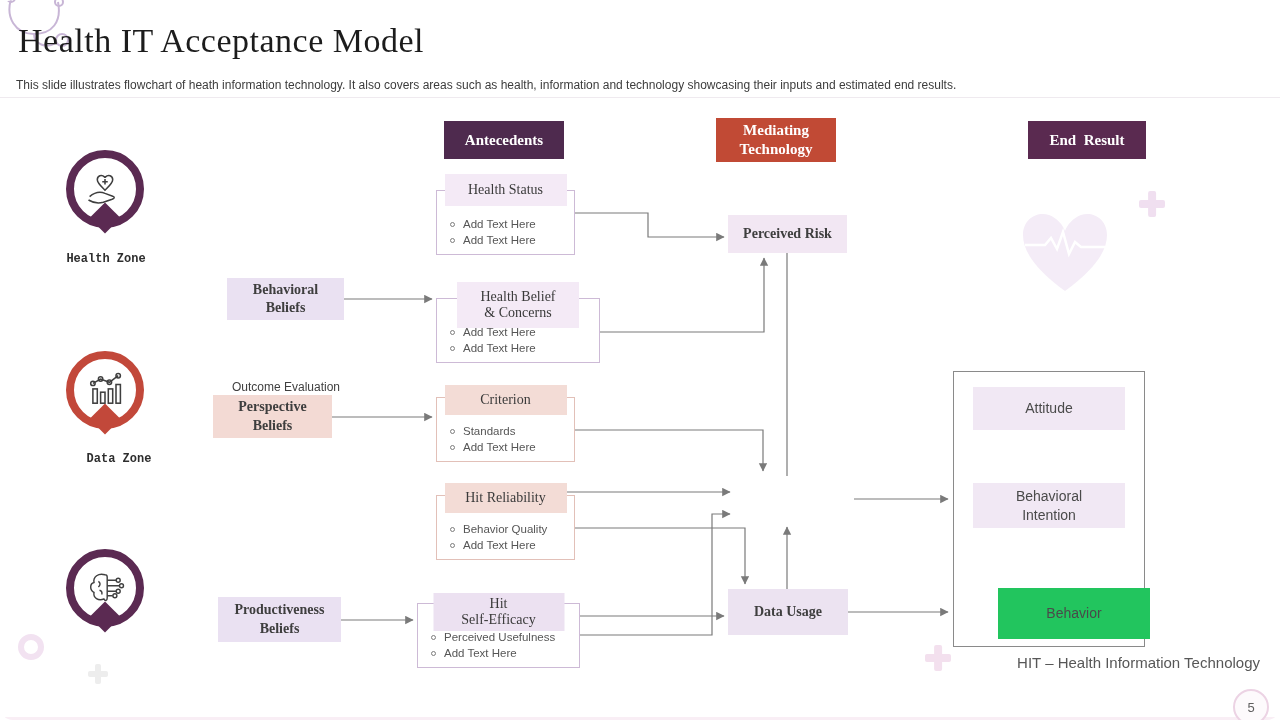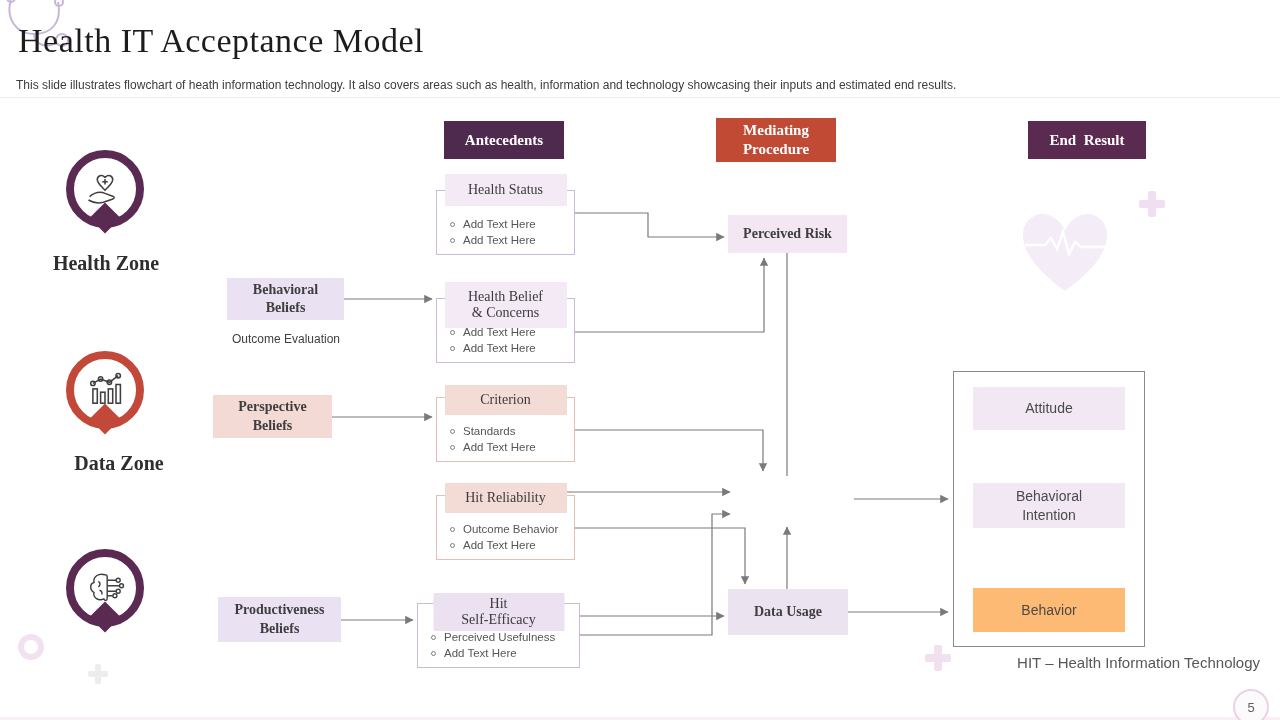--- a/index.html
+++ b/index.html
@@ -1,19 +1,19 @@
 <!DOCTYPE html>
 <html><head>
 <meta charset="utf-8">
 <style>
   * { margin:0; padding:0; box-sizing:border-box; }
   html,body { background:#fff; }
   #slide {
     position:relative; width:1280px; height:720px; overflow:hidden;
-    background:#ffffff; font-family:"Liberation Sans", sans-serif;
+    background:#ffffff; font-family:"Liberation Sans", sans-serif;border-radius:13px;
   }
   .abs { position:absolute; }
 
   
   .title {
     position:absolute; left:18px; top:22px; width:900px;
     font-family:"Liberation Serif", serif; font-size:34px; color:#1c1c1c;
     letter-spacing:.5px;
   }
   .subtitle {
@@ -34,30 +34,30 @@
     position:absolute; width:78px; height:78px; border-radius:50%;
     border:8px solid var(--pin); background:#fff; z-index:2;
     display:flex; align-items:center; justify-content:center;
   }
   .pin::after {
     content:""; position:absolute; left:50%; bottom:-9px; width:22px; height:22px;
     margin-left:-11px; background:var(--pin); transform:rotate(45deg); z-index:-1;
   }
   .zonelabel {
     position:absolute; width:150px; text-align:center;
-    font-family:Liberation Serif, serif; font-weight:bold; font-size:20px; color:#2e2e2e;
+    font-family:Liberation Mono, monospace; font-weight:bold; font-size:12px; color:#2e2e2e;
   }
 
   
   .fillbox {
     position:absolute; display:flex; align-items:center; justify-content:center;
     font-family:"Liberation Serif", serif; font-weight:bold; font-size:14px;
     color:#3e3e3e; text-align:center; white-space:pre-line; line-height:1.3;
   }
-  .note { position:absolute; font-size:12px; color:#3f3f3f; text-align:center; }
+  .note { position:absolute; font-size:12px; color:#3f3f3f; text-align:center;margin-top:48px; }
 
   
   .dbox { position:absolute; background:#fff; border:1px solid var(--bc); }
   .band {
     position:absolute; left:50%; transform:translateX(-50%);
     display:flex; align-items:center; justify-content:center;
     font-family:"Liberation Serif", serif; font-weight:normal; font-size:14px;
     color:#3a3a3a; text-align:center; white-space:pre-line; line-height:1.15;
   }
   .bullets { position:absolute; left:9px; bottom:6px; list-style:none; }
@@ -148,21 +148,21 @@
   <div class="plus" style="left:88px;top:664px;width:20px;height:20px;--c:#ededed"></div>
   <div class="ringdec" style="left:18px;top:634px;width:26px;height:26px"></div>
   <div class="bottomstrip"></div>
 
   <div class="title">Health IT Acceptance Model</div>
   <div class="subtitle">This slide illustrates flowchart of heath information technology. It also covers areas such as health, information and technology showcasing their inputs and estimated end results.</div>
   <div class="subrule"></div>
 
   <div class="colhdr" style="left:444px;top:121px;width:120px;height:38px;background:#4e2a4e">Antecedents</div>
   <div class="colhdr" style="left:716px;top:118px;width:120px;height:44px;background:#c14a35">Mediating
-Procedure</div>
+Technology</div>
   <div class="colhdr" style="left:1028px;top:121px;width:118px;height:38px;background:#5a2a50">End  Result</div>
 
   <div class="pin" style="left:66px;top:150px;--pin:#5b2a52">
     <svg width="44" height="44" viewBox="0 0 40 40">
       <g stroke="#3f3f3f" stroke-width="1.4" fill="none">
         <path d="M20,21 C16,17 13,14.5 13,11.5 C13,8 17,6.5 19.5,9 C20,9.5 20,10 20,10 C20,10 20,9.5 20.5,9 C23,6.5 27,8 27,11.5 C27,14.5 24,17 20,21 Z"></path>
         <path d="M20,11 v5 M17.5,13.5 h5"></path>
         <path d="M6,27 q7,-6 14,-3 l7,2.5 q3,1.2 -0.5,2.8 l-8,2.7 q-7,2 -13.5,-2"></path>
       </g>
     </svg>
@@ -217,21 +217,21 @@
           <span class="ring"></span>
           <span>Add Text Here</span>
         </li>
       <li>
           <span class="ring"></span>
           <span>Add Text Here</span>
         </li>
     </ul>
   </div>
 
-  <div class="dbox" style="left:436px;top:298px;width:139px;height:65px;--bc:#cdbad6">
+  <div class="dbox" style="left:436px;top:298px;width:164px;height:65px;--bc:#cdbad6">
     <div class="band" style="width:122px;height:46px;top:-17px;background:#f4eaf6">Health Belief
 &amp; Concerns</div>
     <ul class="bullets">
       <li>
           <span class="ring"></span>
           <span>Add Text Here</span>
         </li>
       <li>
           <span class="ring"></span>
           <span>Add Text Here</span>
@@ -251,21 +251,21 @@
           <span>Add Text Here</span>
         </li>
     </ul>
   </div>
 
   <div class="dbox" style="left:436px;top:495px;width:139px;height:65px;--bc:#e2c0b8">
     <div class="band" style="width:122px;height:30px;top:-13px;background:#f3dcd6">Hit Reliability</div>
     <ul class="bullets">
       <li>
           <span class="ring"></span>
-          <span>Outcome Behavior</span>
+          <span>Behavior Quality</span>
         </li>
       <li>
           <span class="ring"></span>
           <span>Add Text Here</span>
         </li>
     </ul>
   </div>
 
   <div class="dbox" style="left:417px;top:603px;width:163px;height:65px;--bc:#cdbad6">
     <div class="band" style="width:131px;height:38px;top:-11px;background:#ece1f1">Hit
@@ -282,18 +282,18 @@
     </ul>
   </div>
 
   <div class="fillbox" style="left:728px;top:215px;width:119px;height:38px;background:#f2e7f3">Perceived Risk</div>
   <div class="fillbox" style="left:728px;top:589px;width:120px;height:46px;background:#ece3f1">Data Usage</div>
 
   <div class="groupbox" style="left:953px;top:371px;width:192px;height:276px"></div>
   <div class="endbox" style="left:973px;top:387px;width:152px;height:43px;background:#f1e8f4">Attitude</div>
   <div class="endbox" style="left:973px;top:483px;width:152px;height:45px;background:#f1e8f4">Behavioral
 Intention</div>
-  <div class="endbox" style="left:973px;top:588px;width:152px;height:44px;background:#fdba74">Behavior</div>
+  <div class="endbox" style="left:998px;top:588px;width:152px;height:51px;background:#22c55e">Behavior</div>
 
   <div class="hitnote">HIT – Health Information Technology</div>
   <div class="pagebadge">5</div>
 
 </div>
 
 </body></html>

